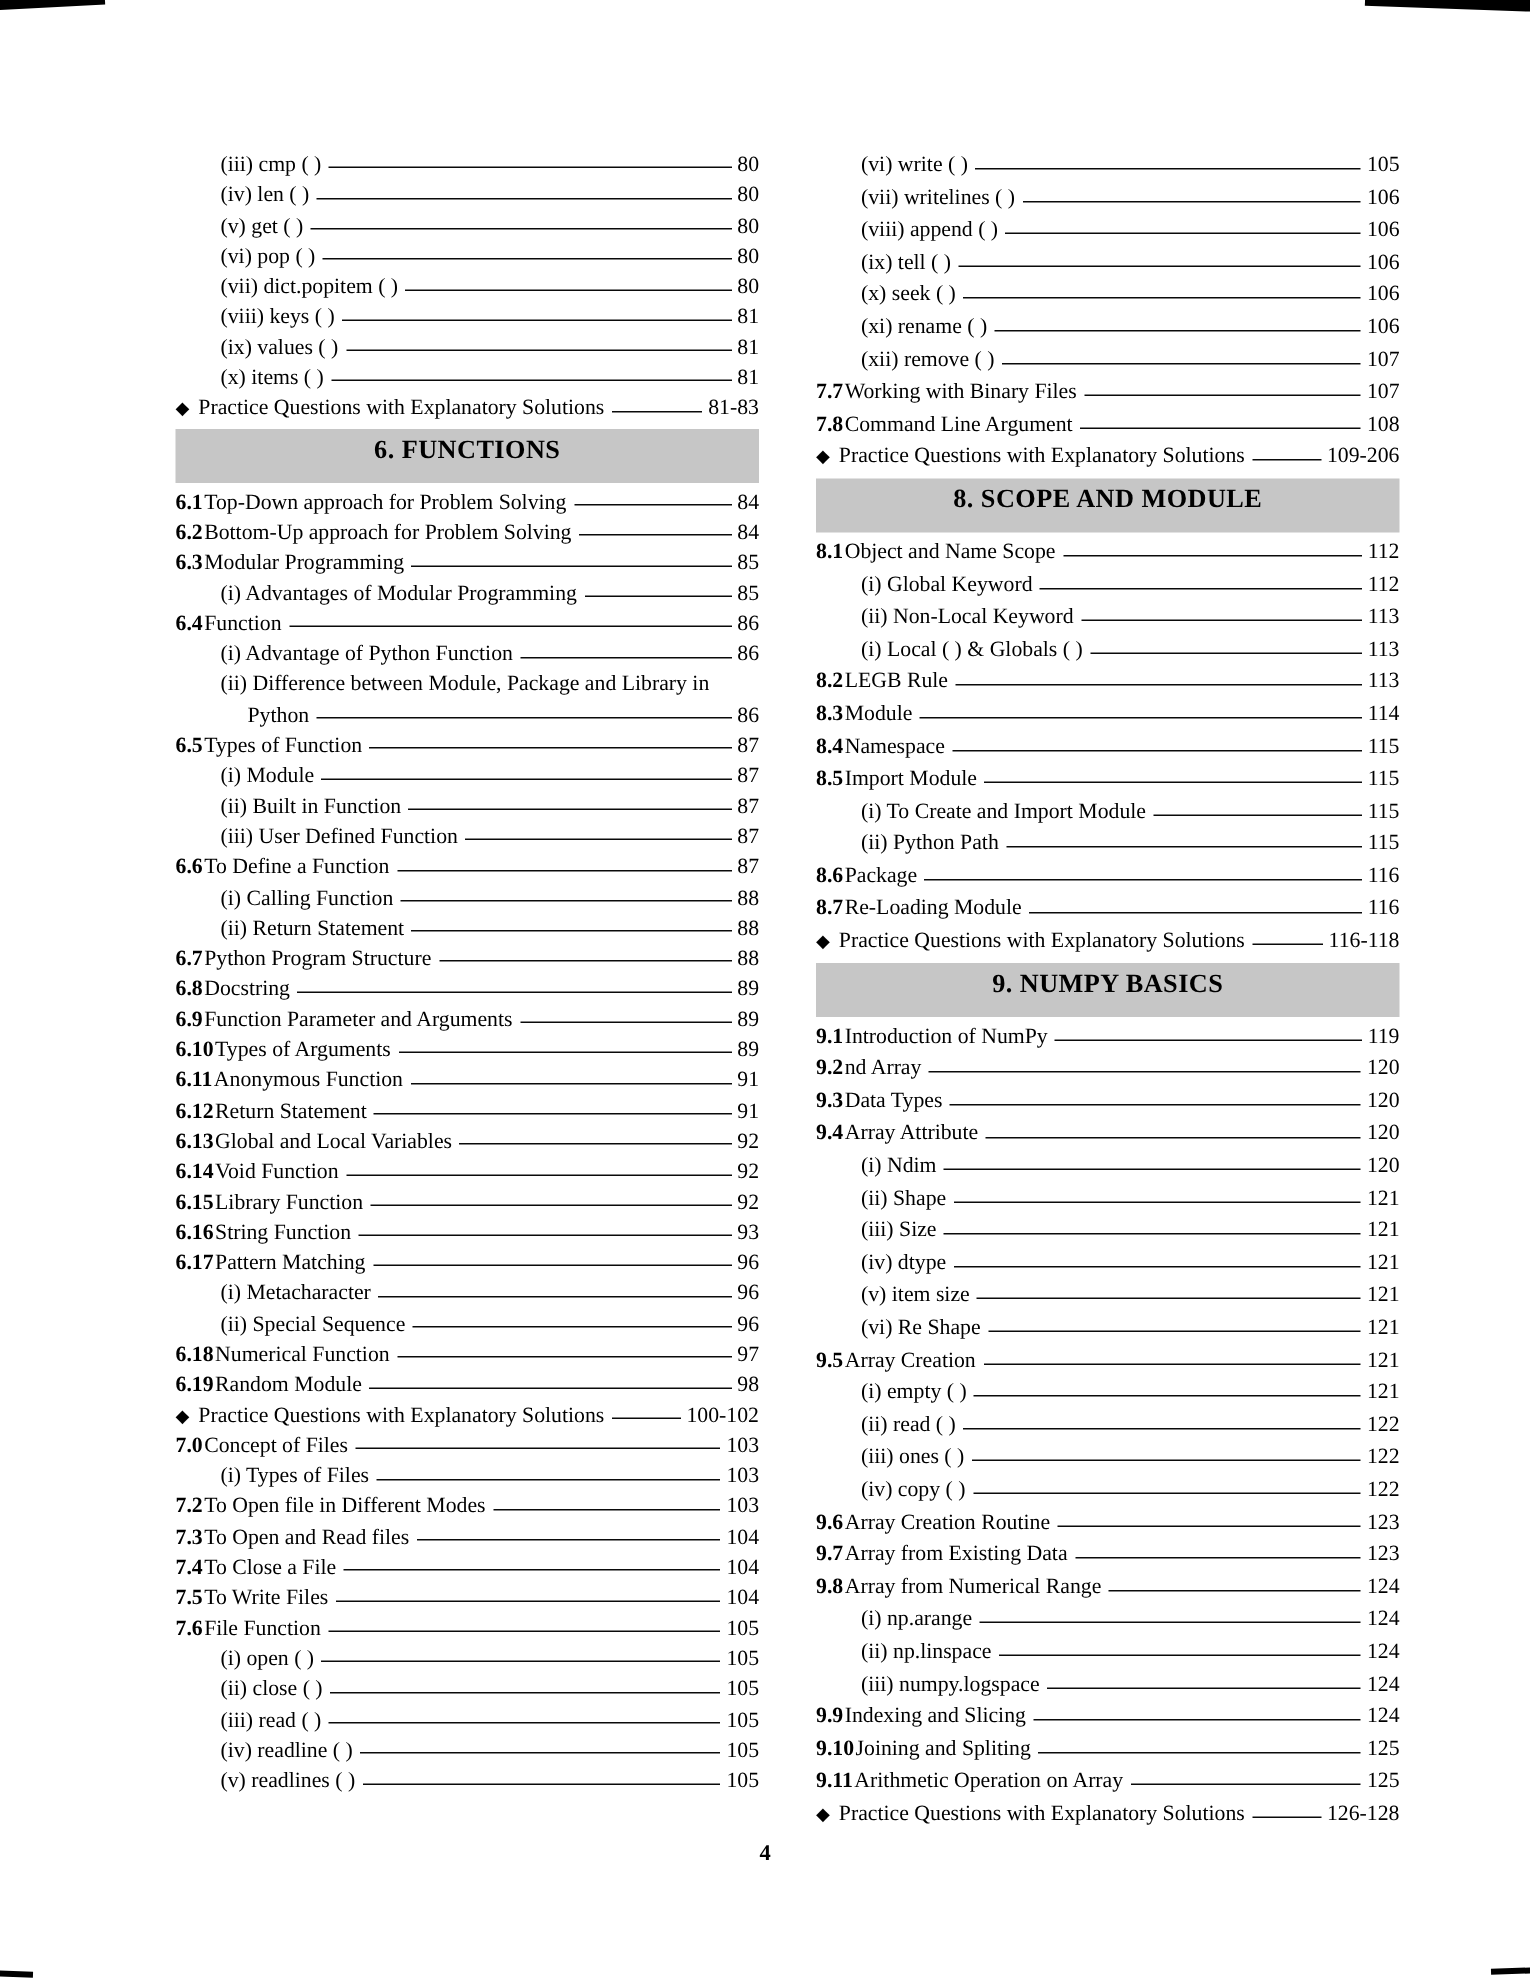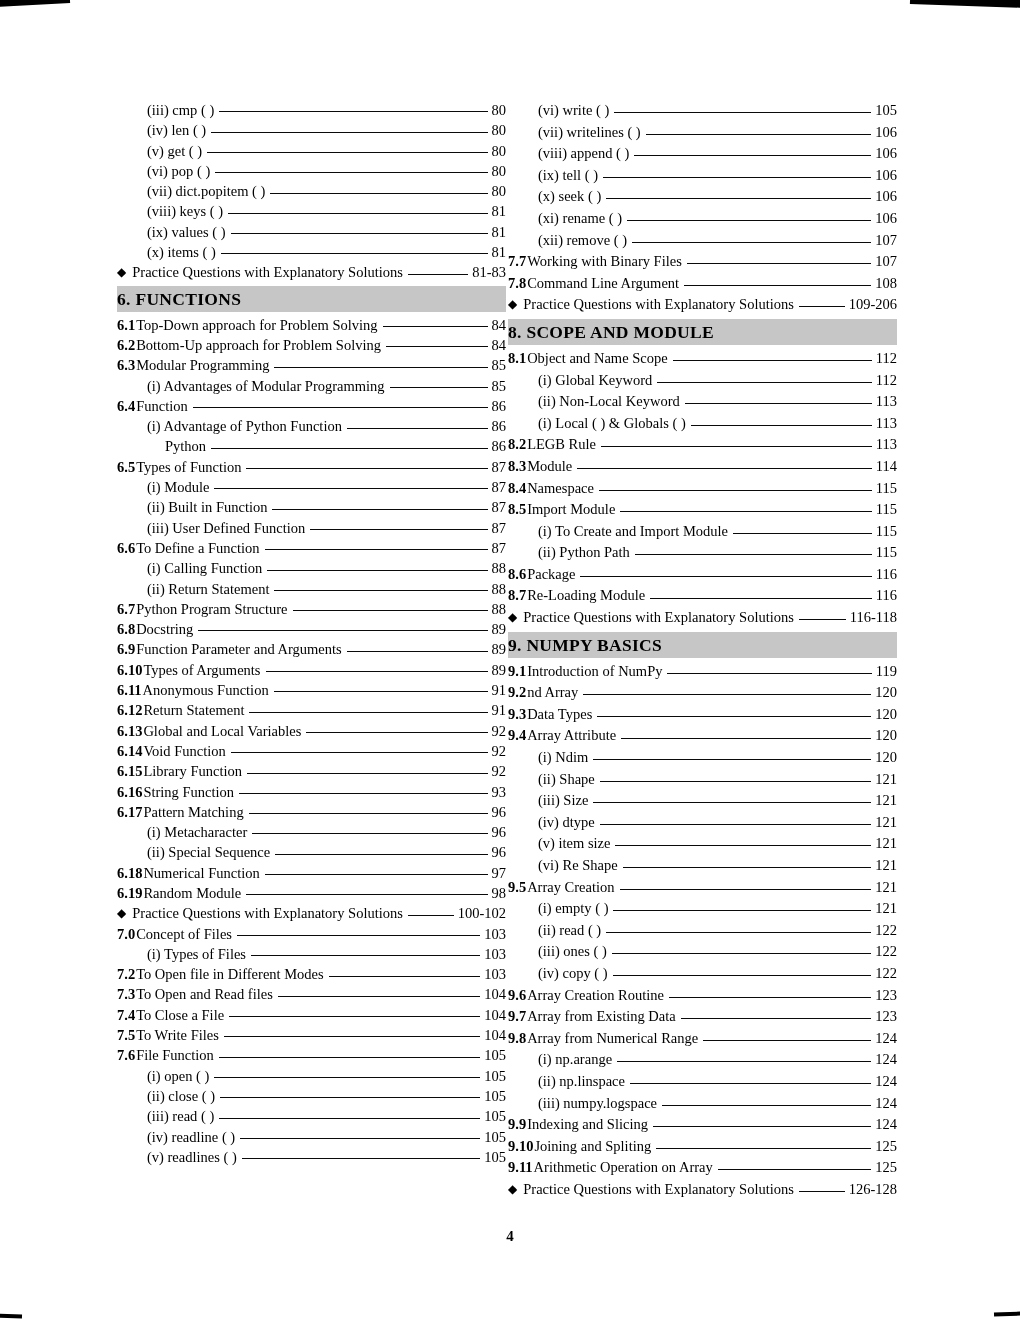--- a/index.html
+++ b/index.html
@@ -8,41 +8,41 @@
     font-family:"Liberation Serif", serif;color:#000;overflow:hidden;
   }
   .artifact{position:absolute;background:#000;}
   .artifact.tl{left:-8px;top:-2px;width:78px;height:7px;transform:rotate(-3deg);}
   .artifact.tr{right:-10px;top:-2px;width:120px;height:8px;transform:rotate(2deg);}
   .artifact.bl{left:-4px;bottom:2px;width:26px;height:4px;transform:rotate(2deg);}
   .artifact.br{right:-4px;bottom:4px;width:30px;height:4px;transform:rotate(-2deg);}
 
   .col{position:absolute;top:100px;width:389px;}
   .col-left{left:117px;--rh:20.3px;}
-  .col-right{left:508px;--rh:21.6px;}
+  .col-right{left:544px;--rh:21.6px;}
 
   .row{
     display:flex;height:var(--rh);line-height:var(--rh);
     font-size:14.5px;white-space:nowrap;
   }
   .row .num{font-weight:bold;margin-right:1px;flex:0 0 auto;}
   .row .lbl{flex:0 0 auto;}
   .row.indent1{padding-left:30px;}
   .row.indent2{padding-left:48px;text-align:center;}
   .row .diamond{flex:0 0 auto;margin-right:6px;font-size:12px;}
   .row .leader{flex:1 1 auto;min-width:8px;margin:0 4px 0 5px;position:relative;align-self:stretch;}
   .row .leader::after{
     content:"";position:absolute;left:0;right:0;top:56%;
     border-top:1.4px solid #0a0a0a;
   }
   .row .pg{flex:0 0 auto;}
 
   .sec-header{
-    height:26px;line-height:26px;margin:3px 0;background:#c6c6c6;
-    text-align:left;font-weight:bold;font-size:17.5px;letter-spacing:0.3px;
+    height:36px;line-height:26px;margin:3px 0;background:#c6c6c6;
+    text-align:center;font-weight:bold;font-size:17.5px;letter-spacing:0.3px;
   }
 
   .footer{
     position:absolute;left:0;top:1228px;width:100%;text-align:center;
     font-size:15px;font-weight:bold;
   }
 </style>
 </head>
 <body>
 
@@ -126,20 +126,23 @@
       <span class="num">6.4</span>
       <span class="lbl">Function</span>
       <span class="leader"></span>
       <span class="pg">86</span>
     </div>
     <div class="row indent1">
       <span class="lbl">(i) Advantage of Python Function</span>
       <span class="leader"></span>
       <span class="pg">86</span>
     </div>
+    <div class="row indent1">
+      <span class="lbl">(ii) Difference between Module, Package and Library in</span>
+    </div>
     <div class="row indent2">
       <span class="lbl">Python</span>
       <span class="leader"></span>
       <span class="pg">86</span>
     </div>
     <div class="row indent0">
       <span class="num">6.5</span>
       <span class="lbl">Types of Function</span>
       <span class="leader"></span>
       <span class="pg">87</span>

